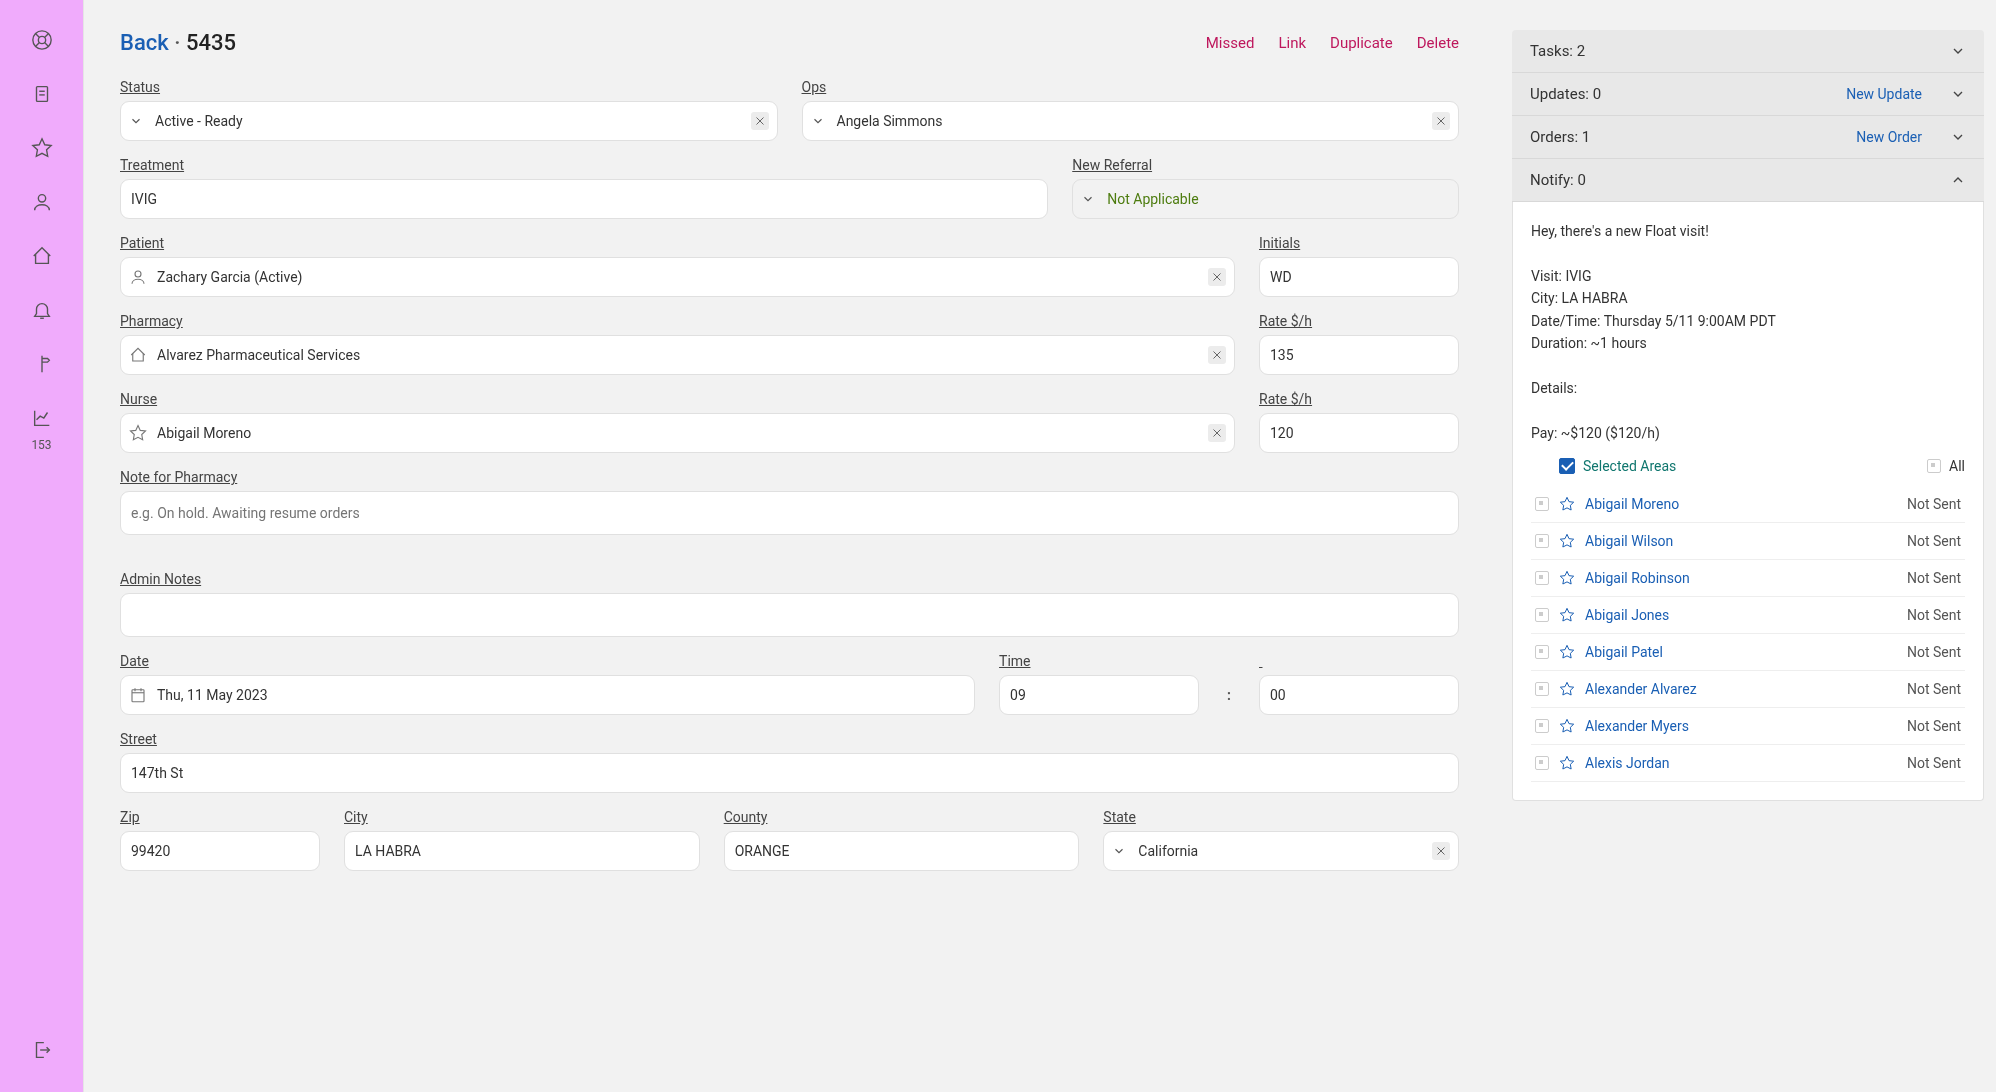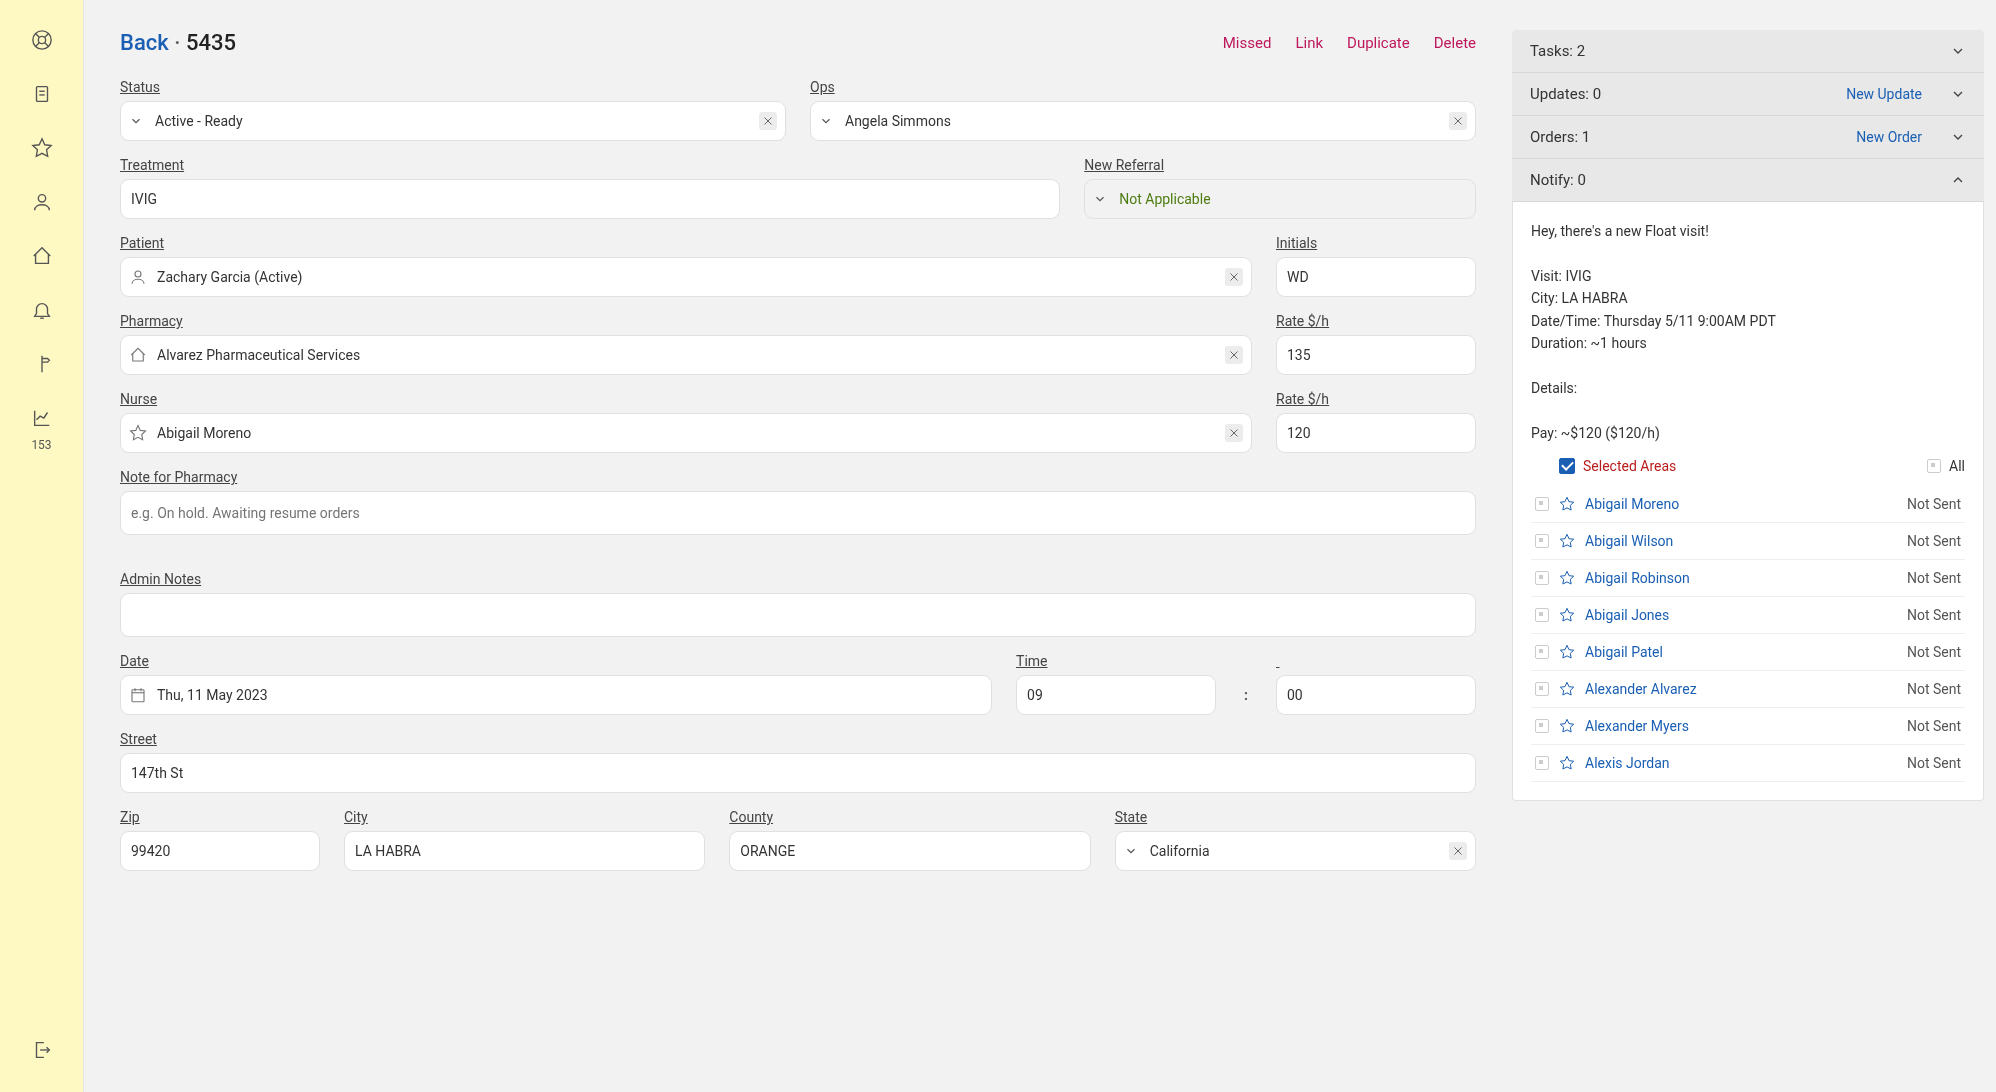--- a/index.html
+++ b/index.html
@@ -1,27 +1,27 @@
 <!DOCTYPE html>
 <html><head>
 <meta charset="utf-8">
 <style>
   * { box-sizing: border-box; margin: 0; padding: 0; font-family: -apple-system, BlinkMacSystemFont, "Segoe UI", Roboto, sans-serif; }
   body { background: #f2f2f2; color: #333; font-size: 14px; }
   .app { display: flex; height: 100vh; }
   
   
-  .sidebar { width: 84px; background: #fef9c3; display: flex; flex-direction: column; align-items: center; padding-top: 28px; gap: 30px; border-right: 1px solid #e5e5e5; }
+  .sidebar { width: 84px; background: #f0abfc; display: flex; flex-direction: column; align-items: center; padding-top: 28px; gap: 30px; border-right: 1px solid #e5e5e5; }
   .sidebar-icon { width: 24px; height: 24px; display: flex; align-items: center; justify-content: center; color: #555; cursor: pointer; }
   .sidebar-icon svg { width: 22px; height: 22px; stroke: #555; fill: none; stroke-width: 1.5; }
   .sidebar-badge { font-size: 12px; color: #555; margin-top: -22px; }
   .sidebar-bottom { margin-top: auto; margin-bottom: 30px; }
 
   
-  .main { flex: 1; display: flex; overflow: hidden; }
+  .main { flex: 1; display: flex; overflow: hidden; gap: 17px; }
   .form-area { flex: 1; padding: 30px 36px; overflow-y: auto; }
   .right-panel { width: 484px; padding: 30px 12px 30px 0; overflow-y: auto; }
 
   
   .header { display: flex; justify-content: space-between; align-items: center; margin-bottom: 24px; }
   .breadcrumb { font-size: 22px; font-weight: 500; }
   .breadcrumb-back { color: #1a5fb4; cursor: pointer; }
   .breadcrumb-sep { color: #555; }
   .breadcrumb-id { color: #222; }
   .header-actions { display: flex; gap: 24px; }
@@ -51,21 +51,21 @@
   .panel-title { font-size: 15px; color: #333; }
   .panel-link { color: #1a5fb4; font-size: 14px; margin-right: 20px; }
   .panel-chevron { width: 16px; height: 16px; }
   .panel-chevron svg { width: 100%; height: 100%; stroke: #444; fill: none; stroke-width: 2; }
   .panel-right { display: flex; align-items: center; gap: 8px; }
 
   .notify-body { background: #fff; border: 1px solid #e0e0e0; border-top: none; padding: 18px; border-radius: 0 0 4px 4px; }
   .notify-text { font-size: 14px; color: #333; line-height: 1.6; margin-bottom: 14px; white-space: pre-line; }
   .notify-filters { display: flex; justify-content: space-between; align-items: center; margin-bottom: 12px; }
   .filter-item { display: flex; align-items: center; gap: 8px; font-size: 14px; }
-  .filter-item.blue { color: #b91c1c; padding-left: 28px; }
+  .filter-item.blue { color: #0f766e; padding-left: 28px; }
   .checkbox { width: 16px; height: 16px; border: 1.5px solid #999; border-radius: 2px; display: inline-flex; align-items: center; justify-content: center; }
   .checkbox.checked { background: #1a5fb4; border-color: #1a5fb4; }
   .checkbox.checked::after { content: ""; width: 5px; height: 9px; border: solid #fff; border-width: 0 2px 2px 0; transform: rotate(45deg); margin-top: -2px; }
   .checkbox-square { width: 14px; height: 14px; border: 1.5px solid #ccc; border-radius: 2px; position: relative; }
   .checkbox-square::after { content: ""; position: absolute; top: 3px; left: 3px; width: 4px; height: 4px; background: #ccc; }
 
   .nurse-list { }
   .nurse-item { display: flex; align-items: center; justify-content: space-between; padding: 10px 4px; border-bottom: 1px solid #eee; }
   .nurse-left { display: flex; align-items: center; gap: 10px; }
   .nurse-name { color: #1a5fb4; font-size: 14px; }

